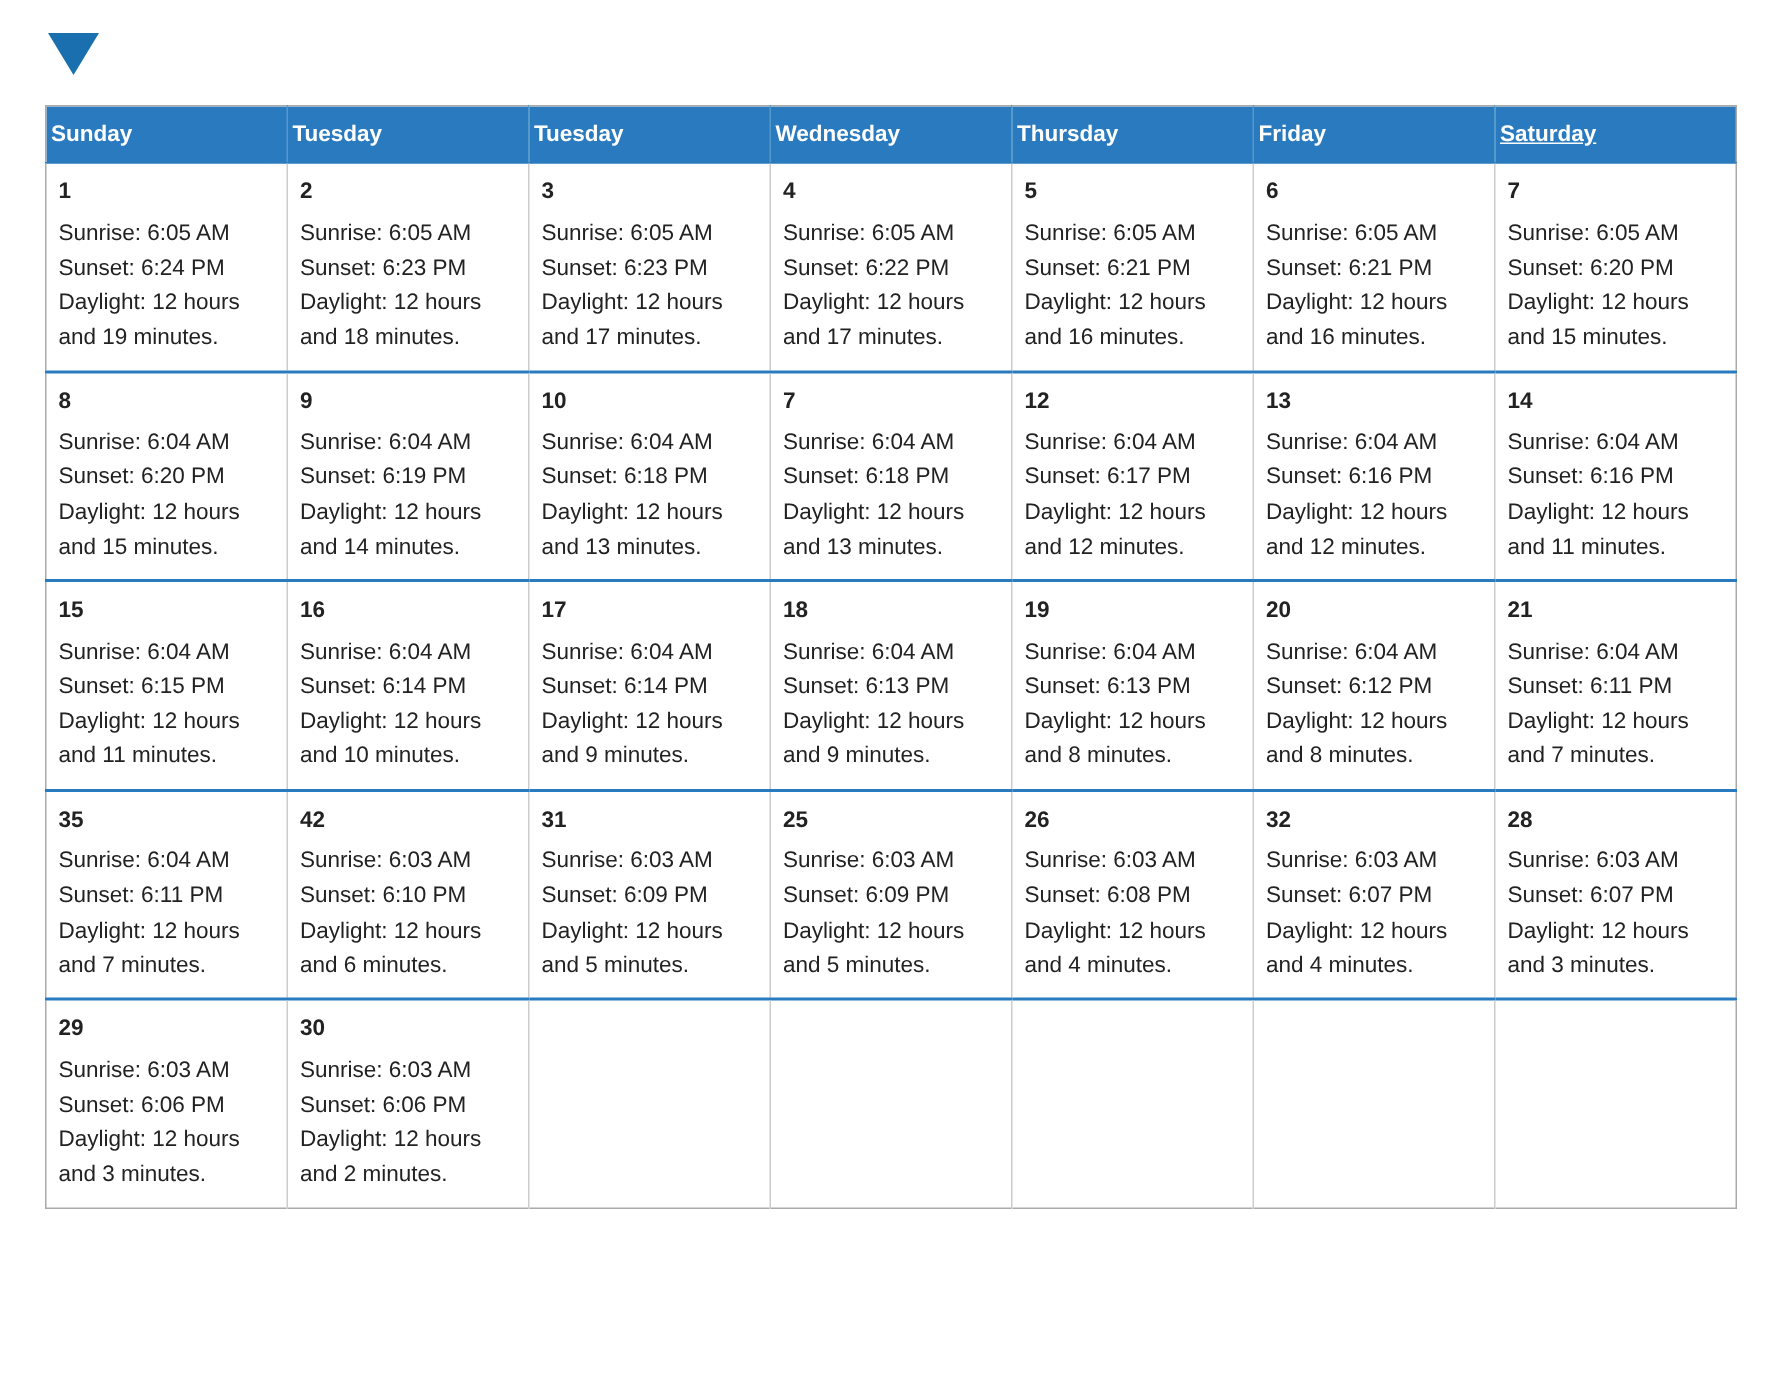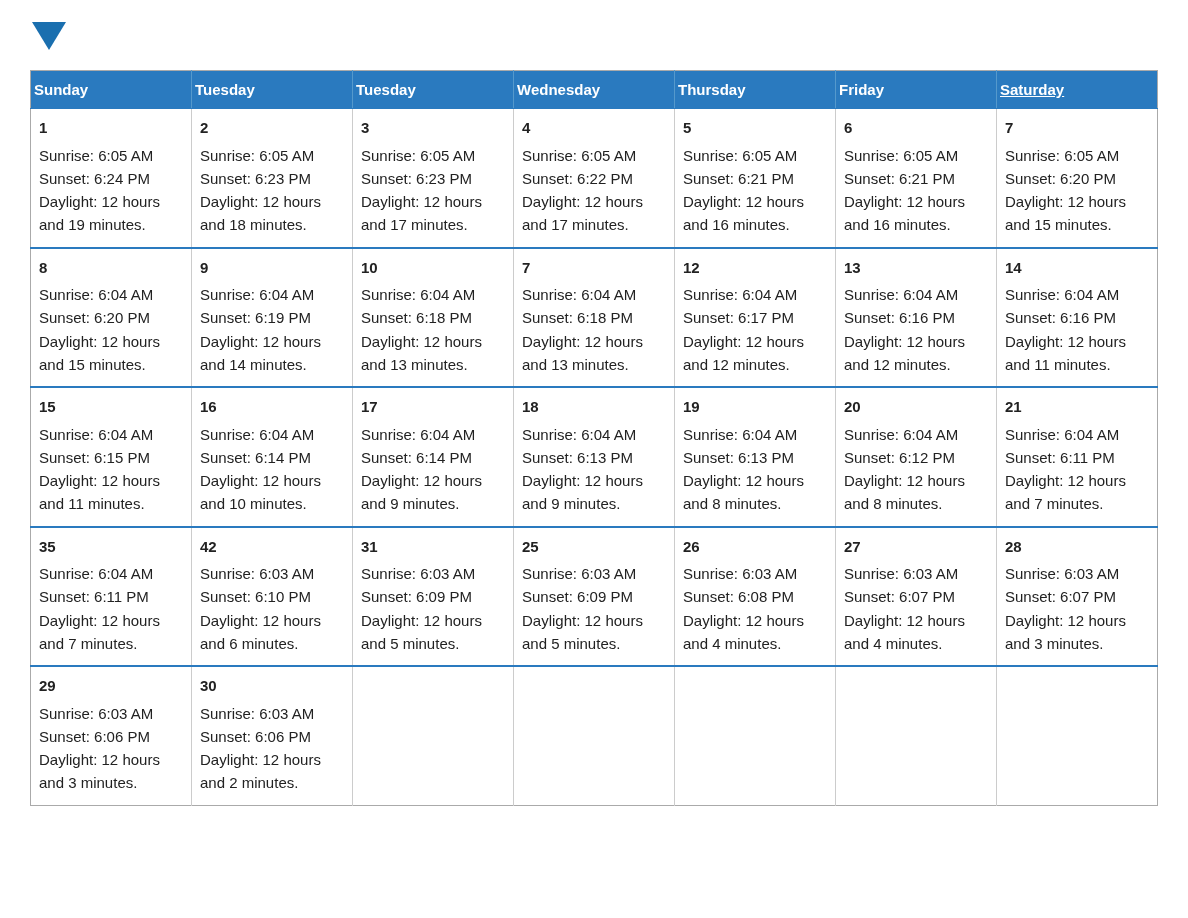--- a/index.html
+++ b/index.html
@@ -242,21 +242,21 @@
       </td>
         <td>
         <span class="day-number">25</span>
         <span class="day-info">Sunrise: 6:03 AM<br>Sunset: 6:09 PM<br>Daylight: 12 hours<br>and 5 minutes.</span>
       </td>
         <td>
         <span class="day-number">26</span>
         <span class="day-info">Sunrise: 6:03 AM<br>Sunset: 6:08 PM<br>Daylight: 12 hours<br>and 4 minutes.</span>
       </td>
         <td>
-        <span class="day-number">27</span>
+        <span class="day-number">32</span>
         <span class="day-info">Sunrise: 6:03 AM<br>Sunset: 6:07 PM<br>Daylight: 12 hours<br>and 4 minutes.</span>
       </td>
         <td>
         <span class="day-number">28</span>
         <span class="day-info">Sunrise: 6:03 AM<br>Sunset: 6:07 PM<br>Daylight: 12 hours<br>and 3 minutes.</span>
       </td>
       </tr>
       <tr>
         <td>
         <span class="day-number">29</span>

